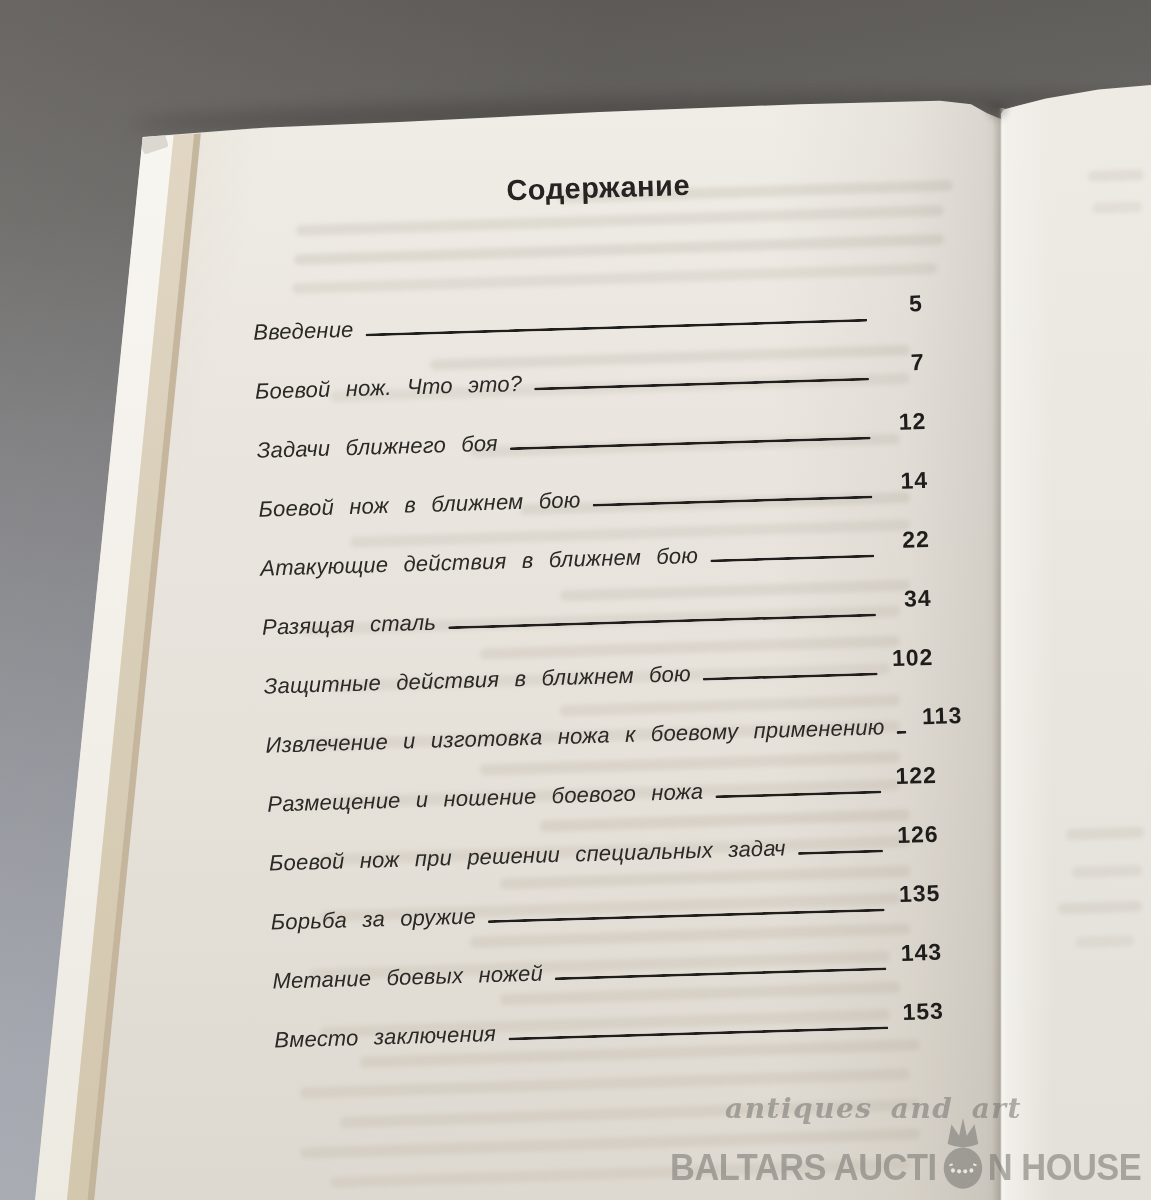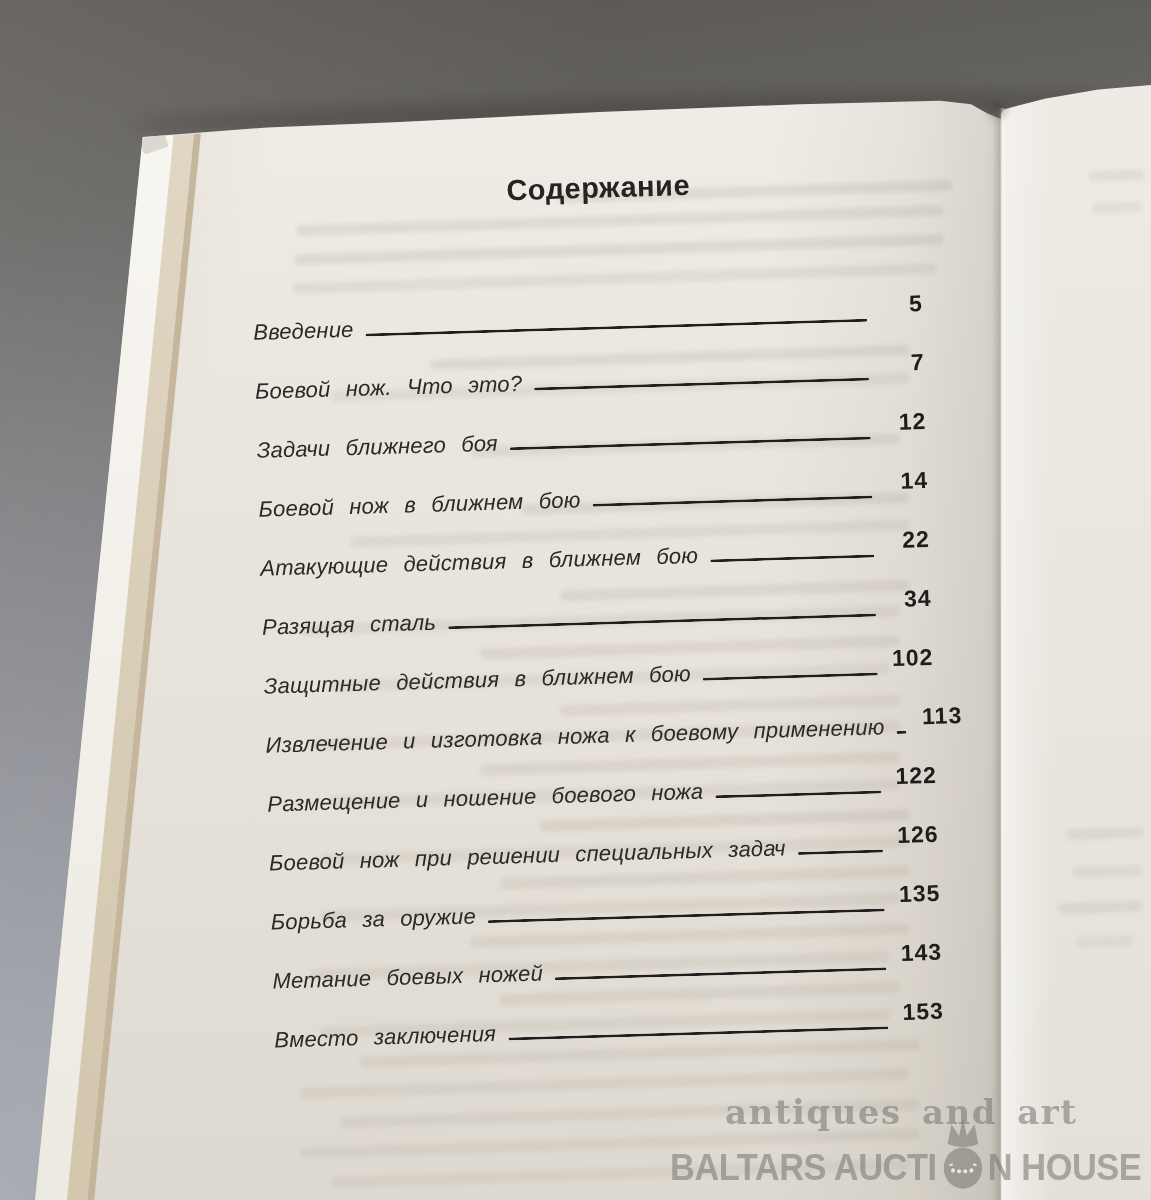--- a/index.html
+++ b/index.html
@@ -96,22 +96,22 @@
     margin:0 10px 7px 12px; border-radius:2px;
   }
   .toc-page {
     font-weight:bold; min-width:46px; text-align:right;
     transform:translateY(-10px); letter-spacing:1px; color:#1f1d1b; font-size:23px;
   }
   
   .watermark { position:absolute; left:670px; top:1090px; width:440px; height:90px; z-index:5; }
   .wm-tagline {
     position:absolute; left:55px; top:2px;
-    font-family:"DejaVu Serif", serif; font-weight:bold;
-    font-size:34px; letter-spacing:1.5px; word-spacing:7px;
+    font-family:"DejaVu Serif", serif; font-style:italic; font-weight:bold;
+    font-size:28px; letter-spacing:1.5px; word-spacing:7px;
     color:rgba(122,121,117,0.58);
   }
   .wm-name {
     position:absolute; left:0; top:26px; display:flex; align-items:flex-end;
     font-weight:bold; font-size:37px; line-height:40px; letter-spacing:-0.5px;
     color:rgba(125,123,119,0.60); white-space:nowrap;
     transform:scaleX(0.93); transform-origin:left bottom;
   }
   .wm-orb { width:52px; height:76px; margin:0 1px -4px 2px; flex:none; }
 </style>

